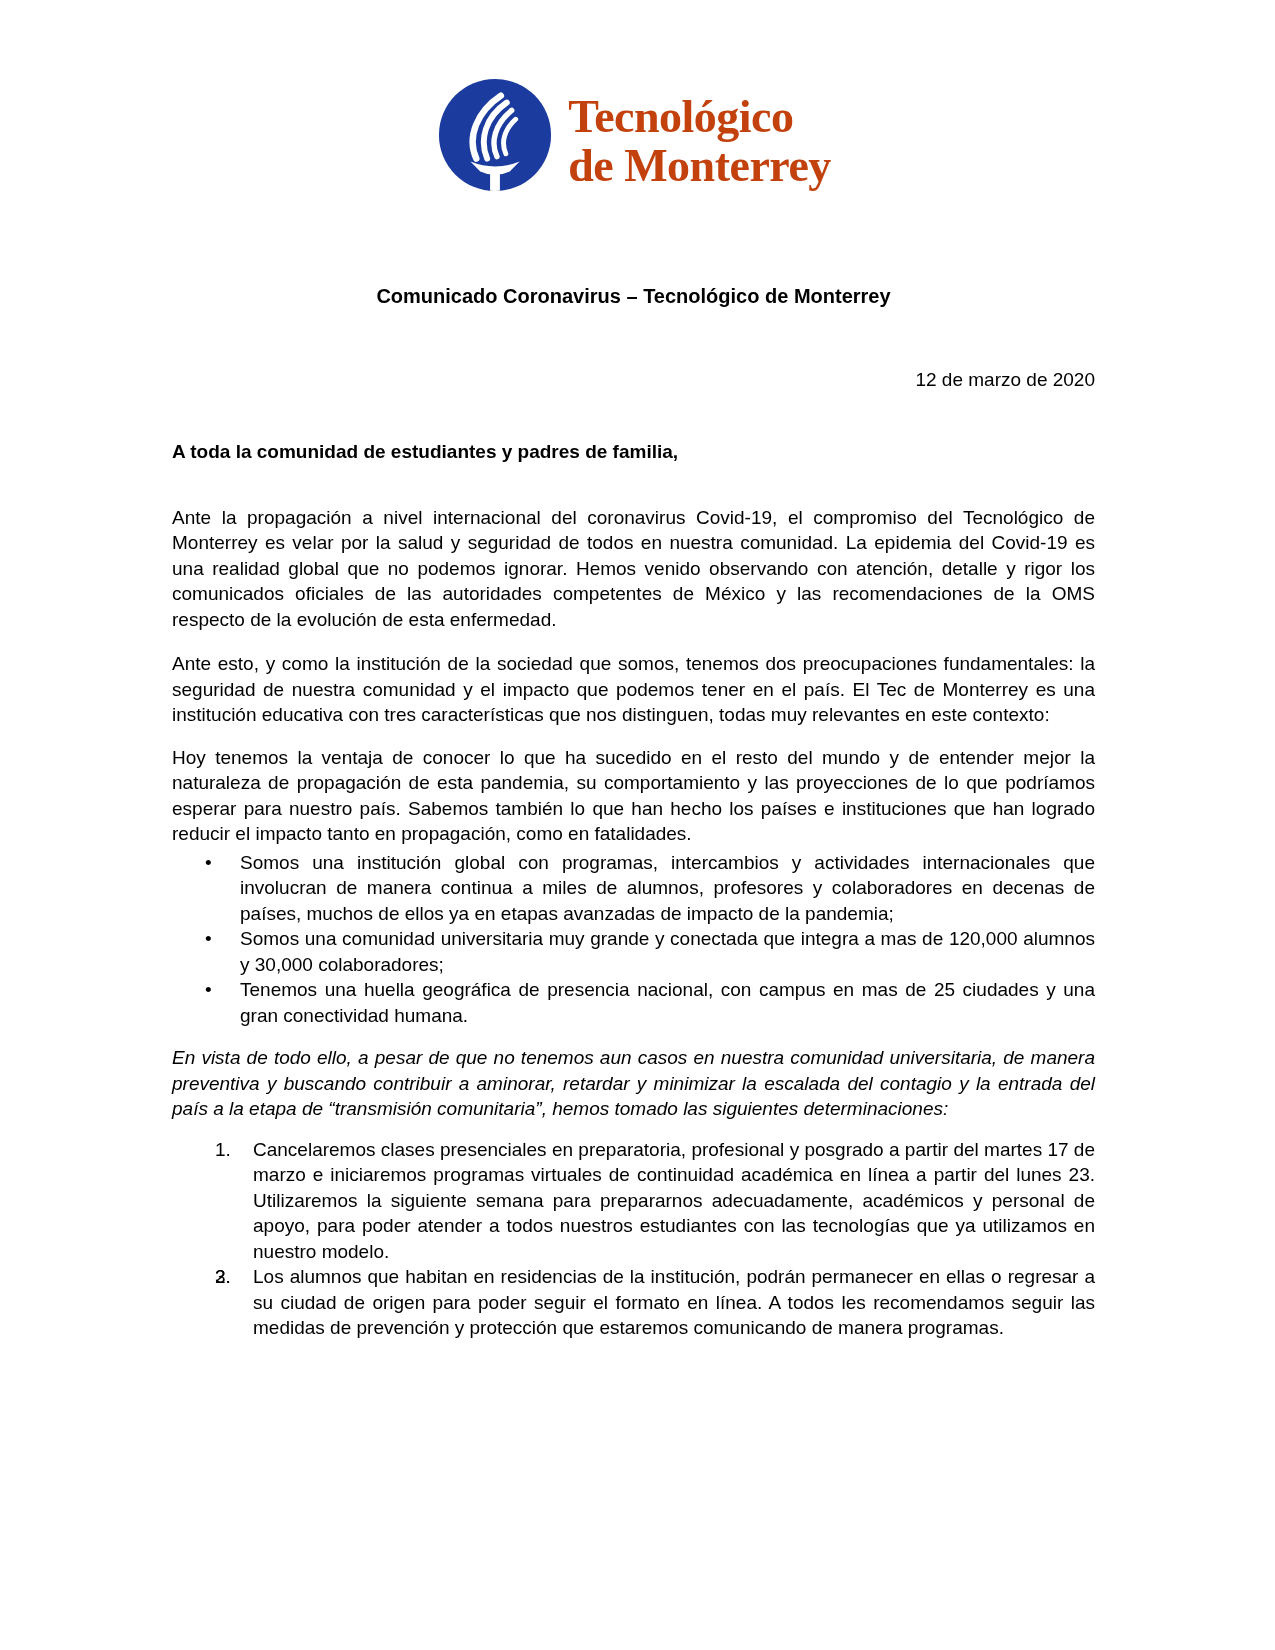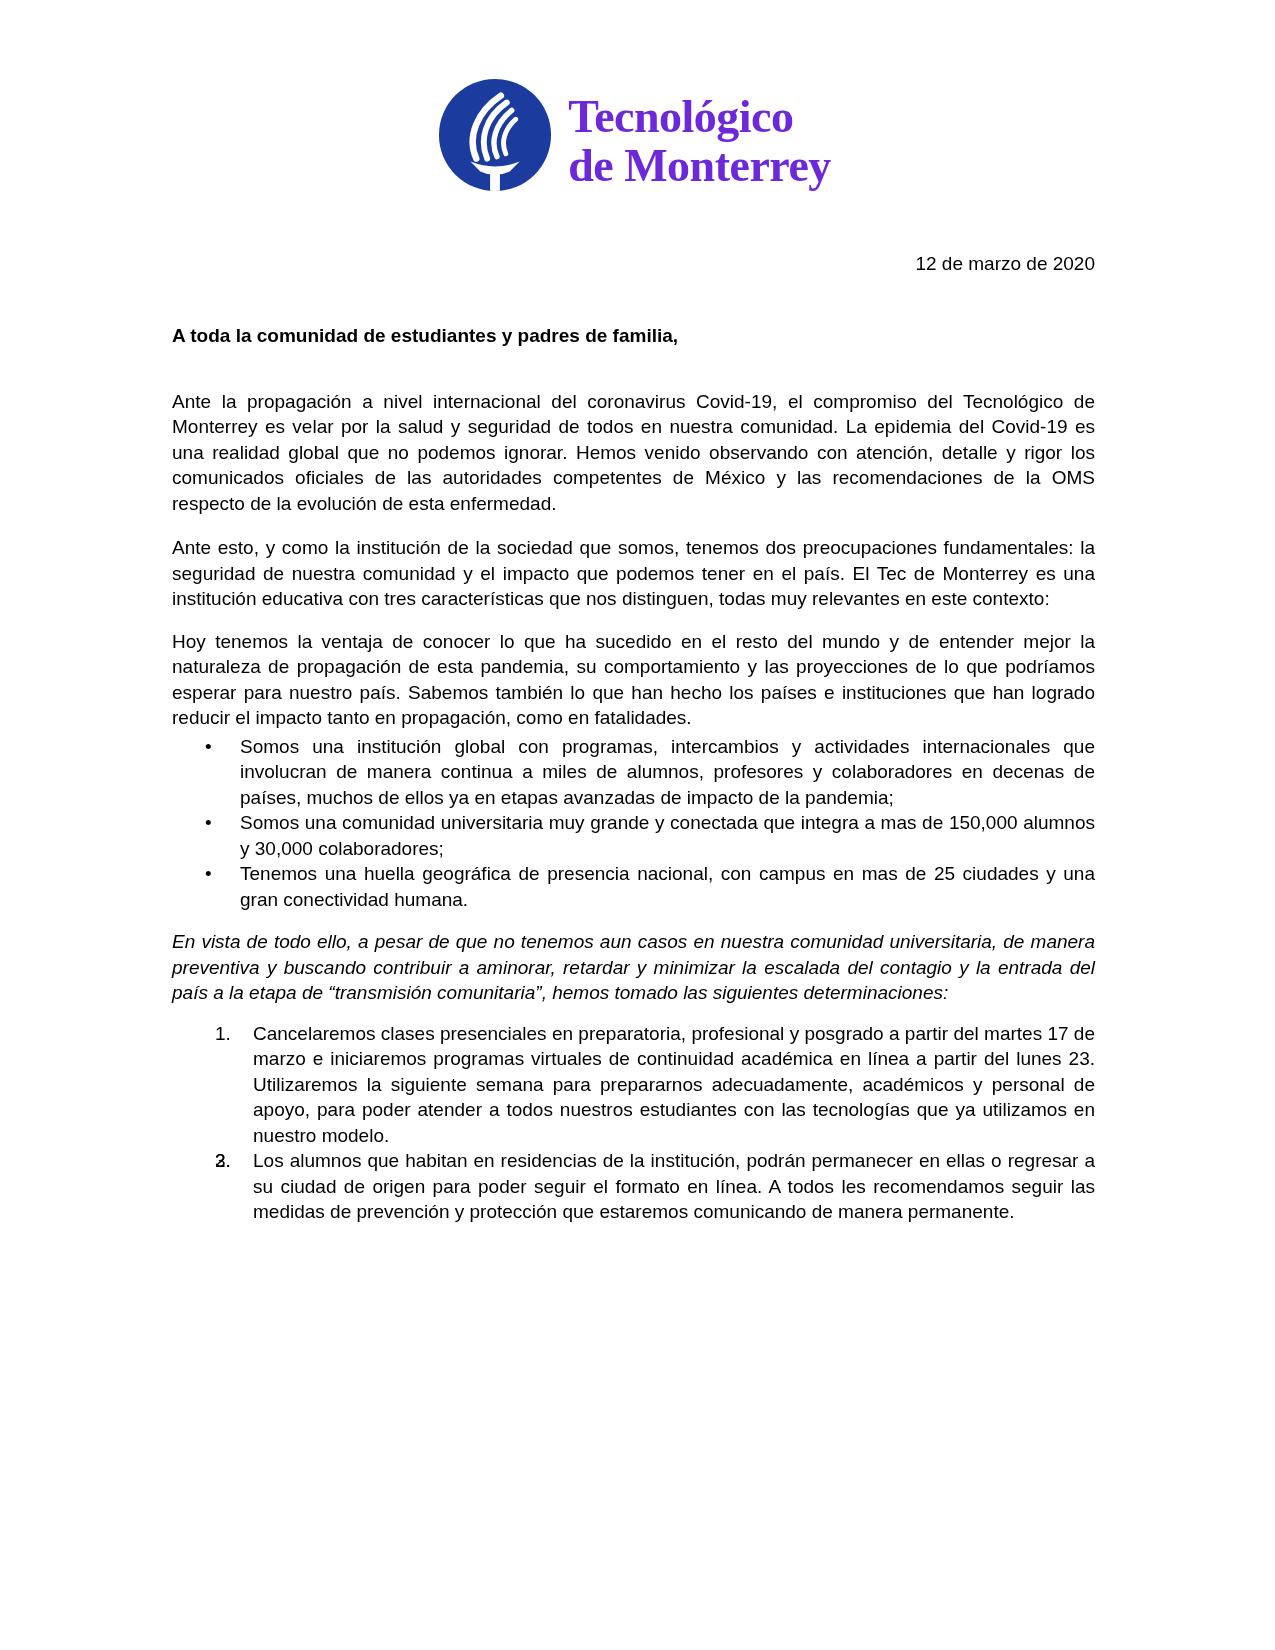--- a/index.html
+++ b/index.html
@@ -28,21 +28,21 @@
     display: flex;
     align-items: center;
     gap: 14px;
   }
   .logo-mark { width: 118px; height: 118px; flex: 0 0 auto; }
   .logo-wordmark {
     font-family: "Liberation Serif", "DejaVu Serif", serif;
     font-weight: bold;
     font-size: 46px;
     line-height: 49px;
-    color: #6d28d9;
+    color: #c2410c;
     letter-spacing: -0.5px;
     transform: translateY(6px);
   }
   
   .doc-title {
     margin-top: 89px;
     text-align: center;
     font-size: 20px;
     line-height: 27px;
     font-weight: bold;
@@ -120,56 +120,57 @@
           <path d="M35,87 Q60,97 85,87 L75,97 Q60,104 45,97 Z" fill="#ffffff"></path>
           <path d="M55,99 L65,99 L65,118 L55,118 Z" fill="#ffffff"></path>
         </g>
       </svg>
       <div class="logo-wordmark">
         <div>Tecnológico</div>
         <div>de Monterrey</div>
       </div>
     </div>
 
+    <div class="doc-title">Comunicado Coronavirus – Tecnológico de Monterrey</div>
 
     <div class="doc-date">12 de marzo de 2020</div>
 
     <div class="salutation">A toda la comunidad de estudiantes y padres de familia,</div>
 
     <div class="para p1">Ante la propagación a nivel internacional del coronavirus Covid-19, el compromiso del Tecnológico de Monterrey es velar por la salud y seguridad de todos en nuestra comunidad. La epidemia del Covid-19 es una realidad global que no podemos ignorar. Hemos venido observando con atención, detalle y rigor los comunicados oficiales de las autoridades competentes de México y las recomendaciones de la OMS respecto de la evolución de esta enfermedad.</div>
 
     <div class="para p3">Ante esto, y como la institución de la sociedad que somos, tenemos dos preocupaciones fundamentales:  la seguridad de nuestra comunidad y el impacto que podemos tener en el país. El Tec de Monterrey es una institución educativa con tres características que nos distinguen, todas muy relevantes en este contexto:</div>
 
     <div class="para p2">Hoy tenemos la ventaja de conocer lo que ha sucedido en el resto del mundo y de entender mejor la naturaleza de propagación de esta pandemia, su comportamiento y las proyecciones de lo que podríamos esperar para nuestro país. Sabemos también lo que han hecho los países e instituciones que han logrado reducir el impacto tanto en propagación, como en fatalidades.</div>
 
     <ul class="bullets">
       <li>
         <span class="marker">•</span>
         <span>Somos una institución global con programas, intercambios y actividades internacionales que involucran de manera continua a miles de alumnos, profesores y colaboradores en decenas de países, muchos de ellos ya en etapas avanzadas de impacto de la pandemia;</span>
       </li>
       <li>
         <span class="marker">•</span>
-        <span>Somos una comunidad universitaria muy grande y conectada que integra a mas de 150,000 alumnos y 30,000 colaboradores;</span>
+        <span>Somos una comunidad universitaria muy grande y conectada que integra a mas de 120,000 alumnos y 30,000 colaboradores;</span>
       </li>
       <li>
         <span class="marker">•</span>
         <span>Tenemos una huella geográfica de presencia nacional, con campus en mas de 25 ciudades y una gran conectividad humana.</span>
       </li>
     </ul>
 
     <div class="para p4">En vista de todo ello, a pesar de que no tenemos aun casos en nuestra comunidad universitaria, de manera preventiva y buscando contribuir a aminorar, retardar y minimizar la escalada del contagio y la entrada del país a la etapa de “transmisión comunitaria”, hemos tomado las siguientes determinaciones:</div>
 
     <ol class="decisions">
       <li>
         <span class="marker">1.</span>
         <span>Cancelaremos clases presenciales en preparatoria, profesional y posgrado a partir del martes 17 de marzo e iniciaremos programas virtuales de continuidad académica en línea a partir del lunes 23. Utilizaremos la siguiente semana para prepararnos adecuadamente, académicos y personal de apoyo, para poder atender a todos nuestros estudiantes con las tecnologías que ya utilizamos en nuestro modelo.</span>
       </li>
       <li>
         <span class="marker">2.</span>
       </li>
       <li>
         <span class="marker">3.</span>
-        <span>Los alumnos que habitan en residencias de la institución, podrán permanecer en ellas o regresar a su ciudad de origen para poder seguir el formato en línea. A todos les recomendamos seguir las medidas de prevención y protección que estaremos comunicando de manera permanente.</span>
+        <span>Los alumnos que habitan en residencias de la institución, podrán permanecer en ellas o regresar a su ciudad de origen para poder seguir el formato en línea. A todos les recomendamos seguir las medidas de prevención y protección que estaremos comunicando de manera programas.</span>
       </li>
     </ol>
 
   </div>
 </div>
 
 </body></html>

